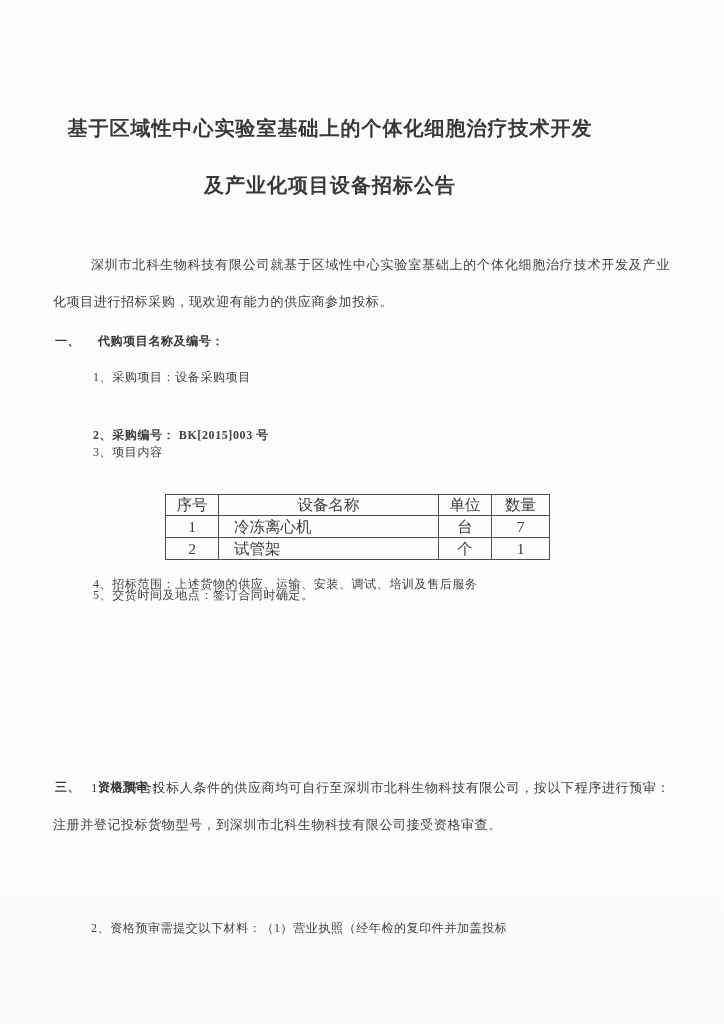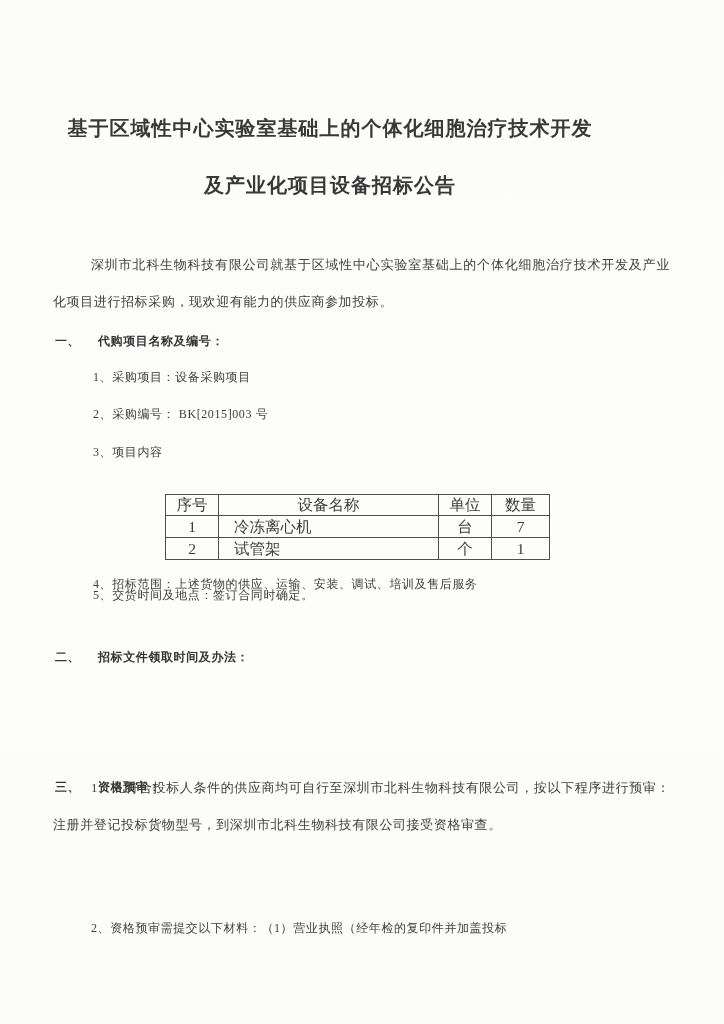--- a/index.html
+++ b/index.html
@@ -52,21 +52,21 @@
     font-size: 12px;
     line-height: 22px;
     letter-spacing: 0.6px;
     white-space: nowrap;
     color: #404040;
   }
   .sec-head { left: 55px; font-weight: 700; color: #343434; }
   .sec-num { display: inline-block; width: 43px; }
   .item { left: 93px; }
   .i1 { top: 366px; }
-  .i2 { top: 403px; }
+  .i2 { top: 424px; font-weight: bold; }
   .i3 { top: 441px; }
   .i4 { top: 573px; }
   .i5 { top: 584px; }
   .h1 { top: 330px; }
   .h2 { top: 646px; }
   .h3 { top: 776px; }
   .p2 { top: 910px; left: 53px; width: 617px; white-space: normal; text-indent: 38px; line-height: 37px; }
   
   table.equip {
     position: absolute;
@@ -140,23 +140,20 @@
         <td class="name-cell">试管架</td>
         <td>个</td>
         <td>1</td>
       </tr>
     </tbody>
   </table>
 
   <div class="line item i4">4、招标范围：上述货物的供应、运输、安装、调试、培训及售后服务</div>
   <div class="line item i5">5、交货时间及地点：签订合同时确定。</div>
 
-  <div class="line sec-head h2">
-    <span class="sec-num">二、</span><span>招标文件领取时间及办法：</span>
-  </div>
 
   <div class="line sec-head h3">
     <span class="sec-num">三、</span><span>资格预审：</span>
   </div>
   <p class="para indent2 s3-para1">1、凡符合投标人条件的供应商均可自行至深圳市北科生物科技有限公司，按以下程序进行预审：注册并登记投标货物型号，到深圳市北科生物科技有限公司接受资格审查。</p>
   <p class="line p2">2、资格预审需提交以下材料：（1）营业执照（经年检的复印件并加盖投标</p>
 
 </div>
 
 </body></html>

